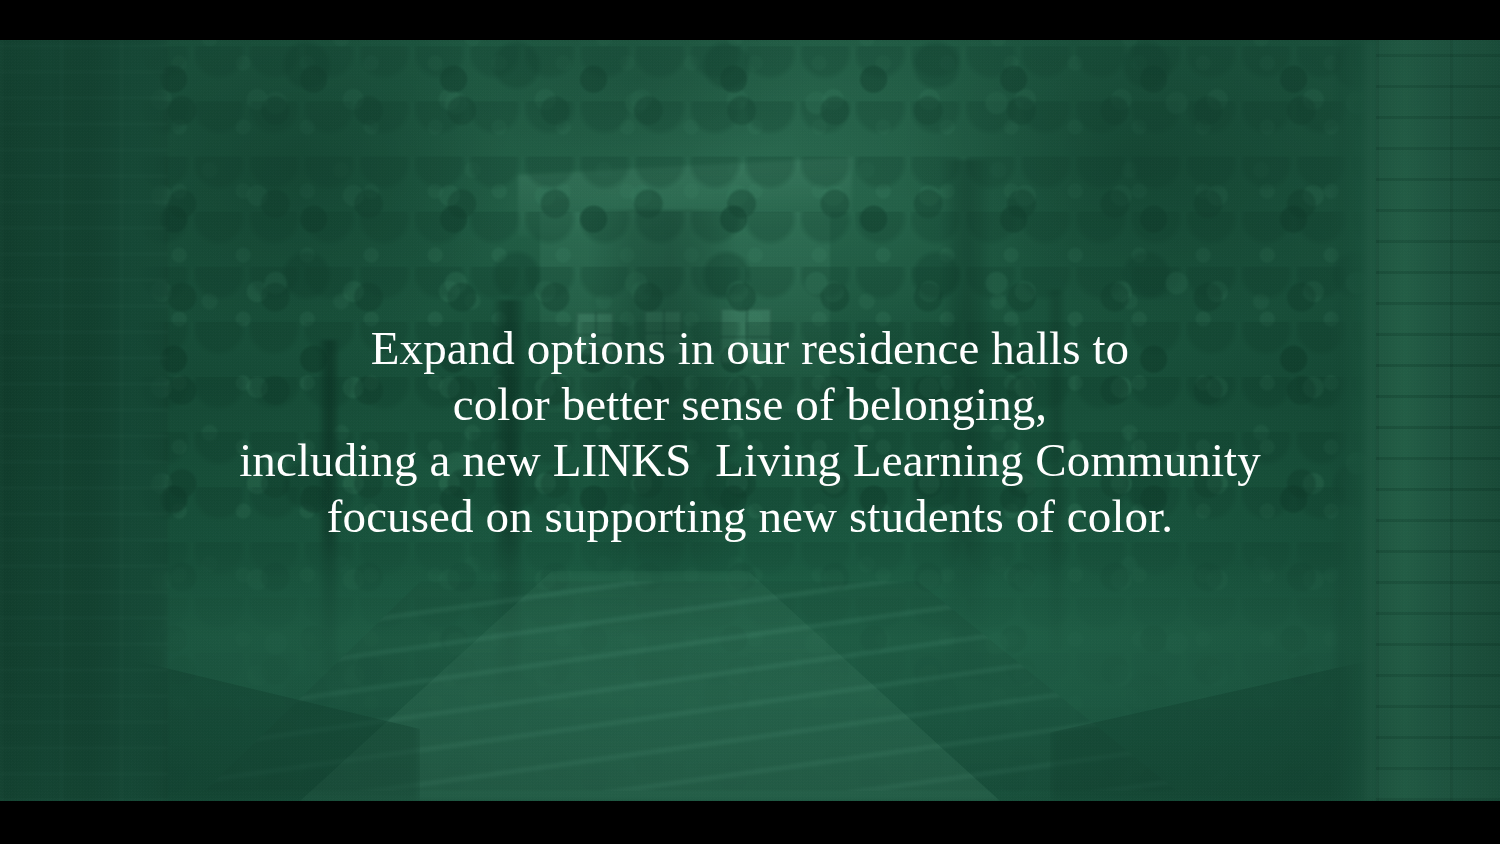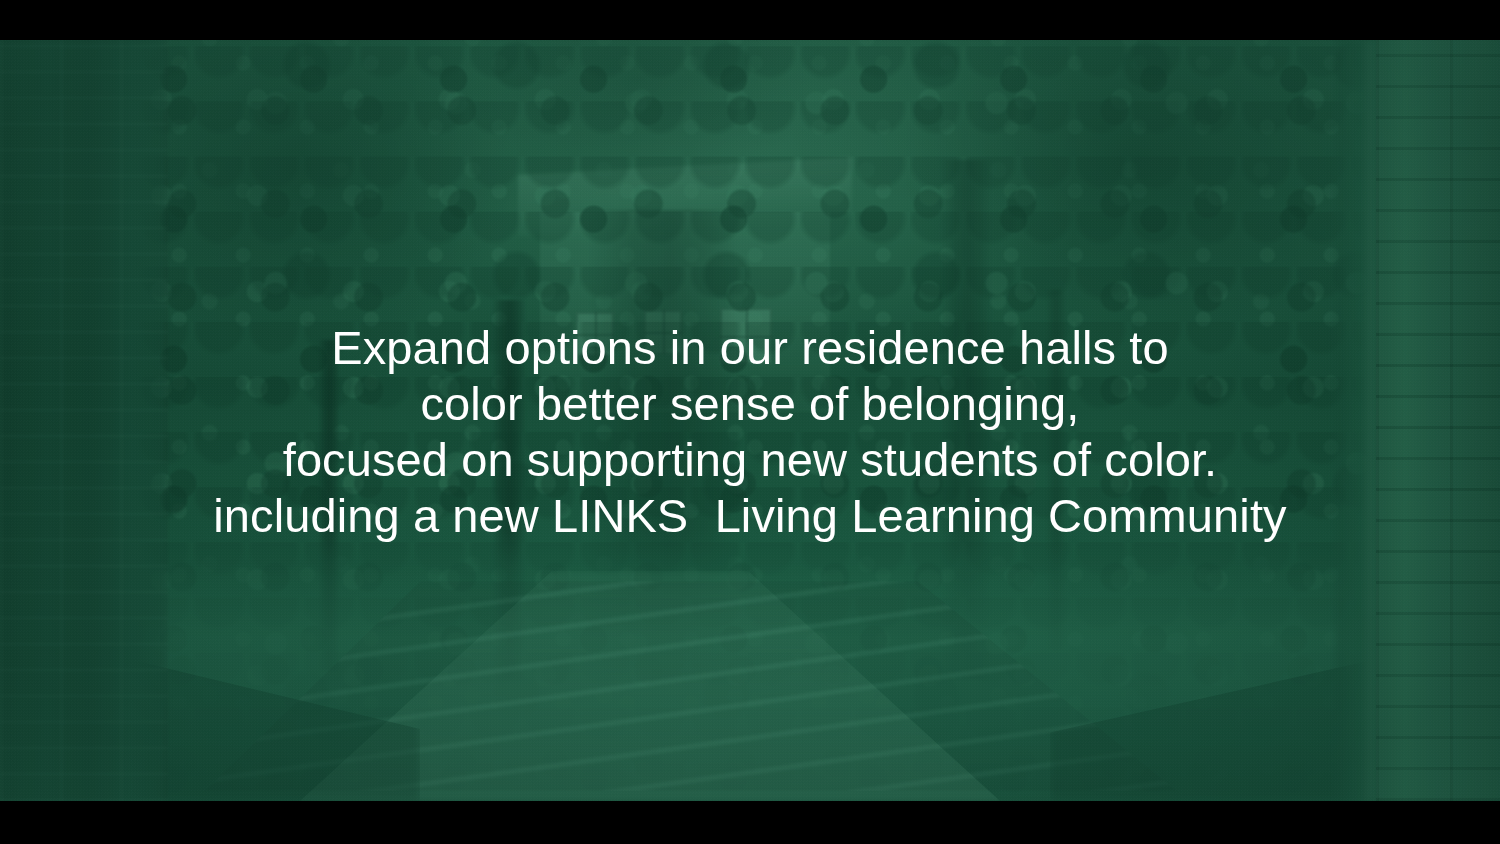--- a/index.html
+++ b/index.html
@@ -8,21 +8,21 @@
     padding: 0;
     background: #000000;
   }
 
   .stage {
     position: relative;
     width: 1500px;
     height: 844px;
     overflow: hidden;
     background: #000000;
-    font-family: Liberation Sans, sans-serif;
+    font-family: Liberation Serif, serif;
   }
 
   
   .letterbox {
     position: absolute;
     left: 0;
     width: 100%;
     background: #000000;
     z-index: 40;
   }
@@ -364,19 +364,19 @@
 
     <div class="tint"></div>
     <div class="tint2"></div>
     <div class="vignette"></div>
     <div class="grain"></div>
   </div>
 
   <div class="caption">
     <span class="line">Expand options in our residence halls to</span>
     <span class="line">color better sense of belonging,</span>
+    <span class="line">including a new LINKS  Living Learning Community</span>
     <span class="line">focused on supporting new students of color.</span>
-    <span class="line">including a new LINKS  Living Learning Community</span>
   </div>
 
   <div class="letterbox bottom"></div>
 
 </div>
 
 </body></html>

